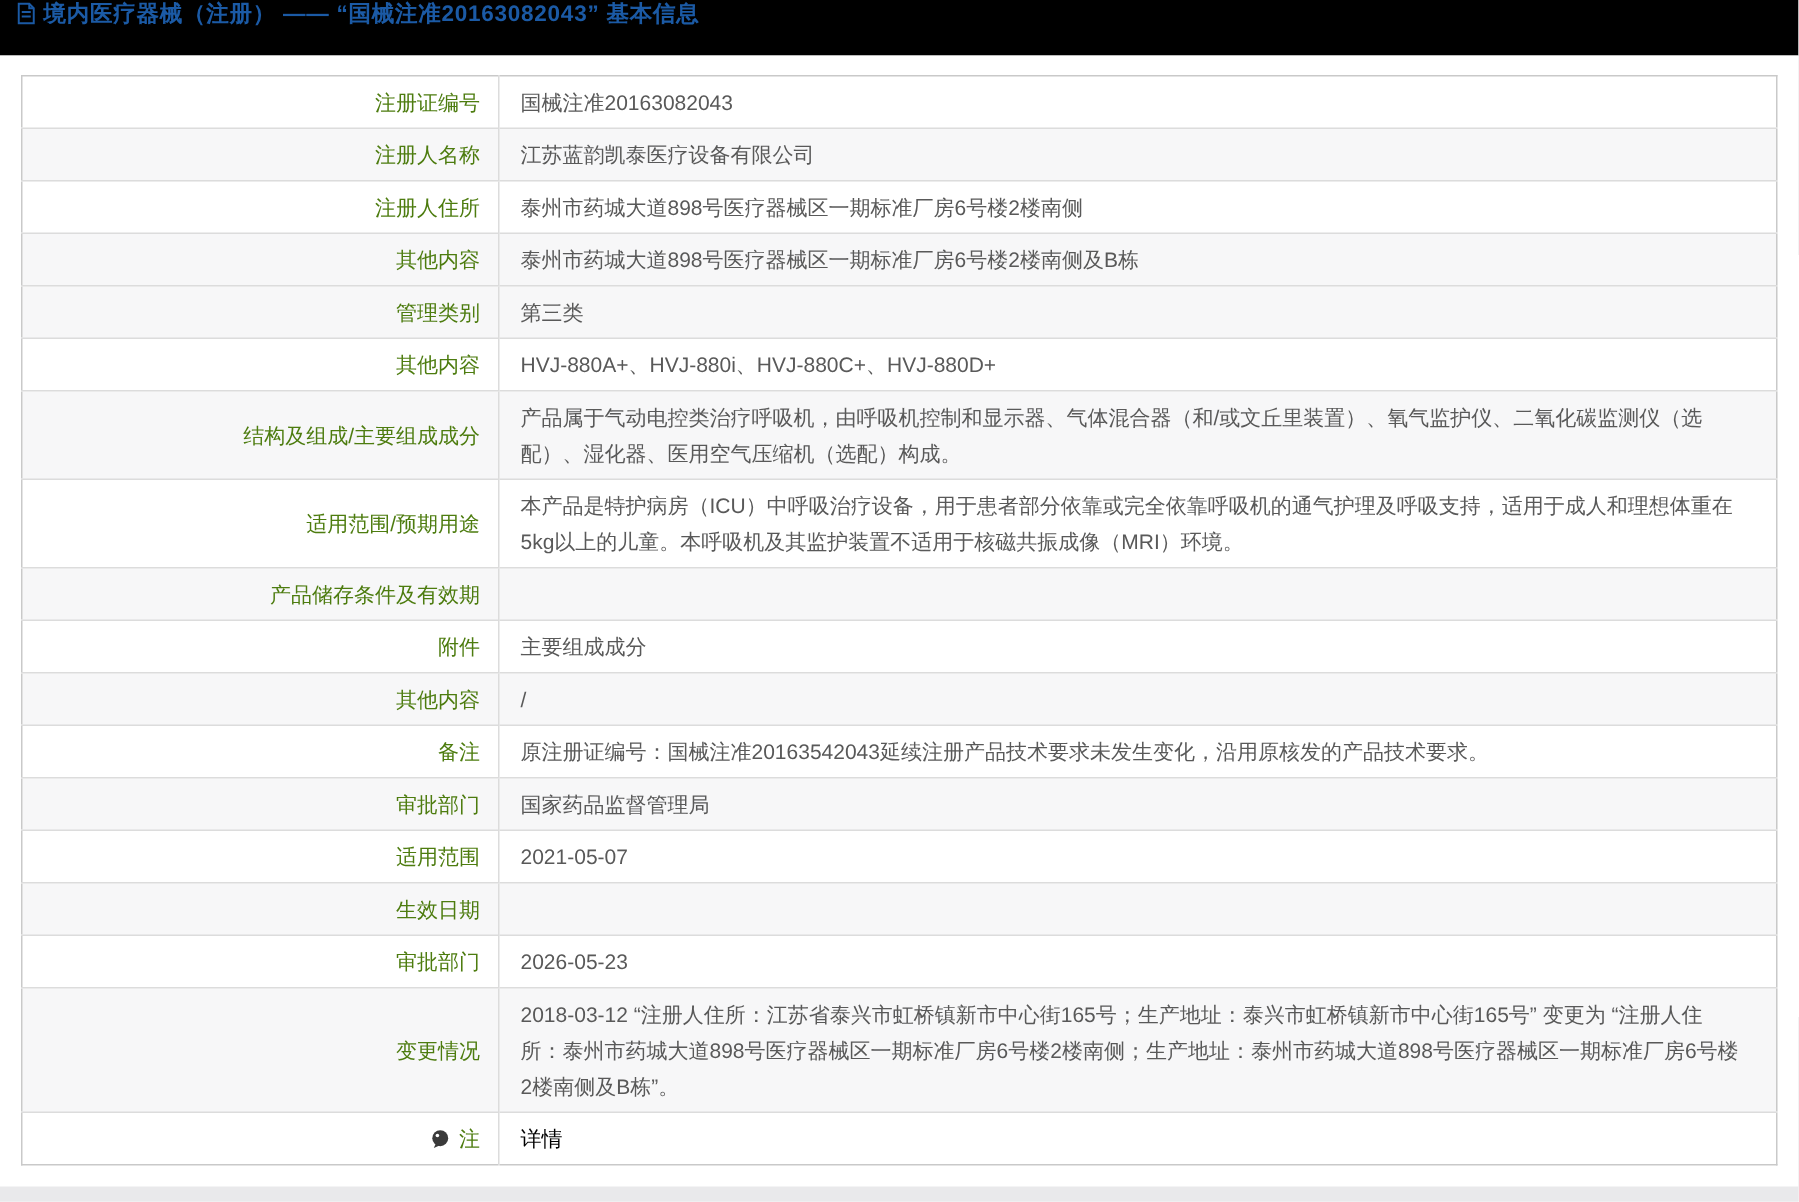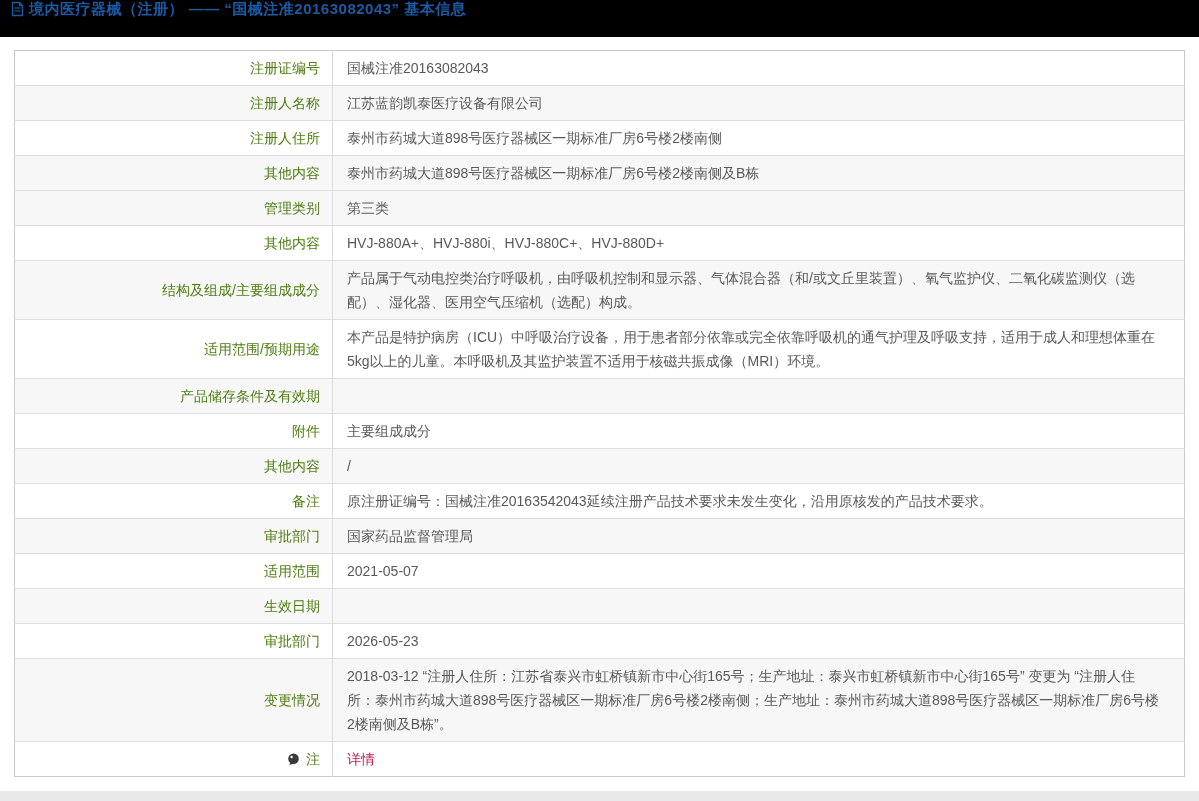--- a/index.html
+++ b/index.html
@@ -57,21 +57,21 @@
   }
   td.value-cell {
     vertical-align: middle;
     padding: 5px 22px 5px 14px;
     color: #595959;
     font-size: 14px;
     line-height: 24px;
     word-break: break-all;
   }
   td.value-cell a.details-link {
-    color: #be185d;
+    color: #000000;
     text-decoration: none;
     cursor: pointer;
   }
   .note-icon {
     display: inline-block;
     vertical-align: -2px;
     margin-right: 2px;
     line-height: 0;
   }
 </style>

